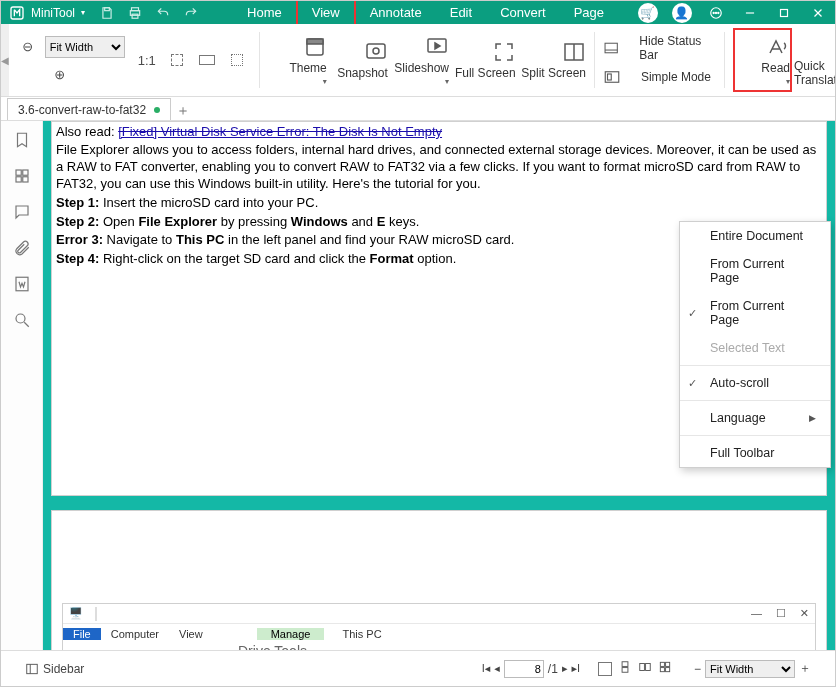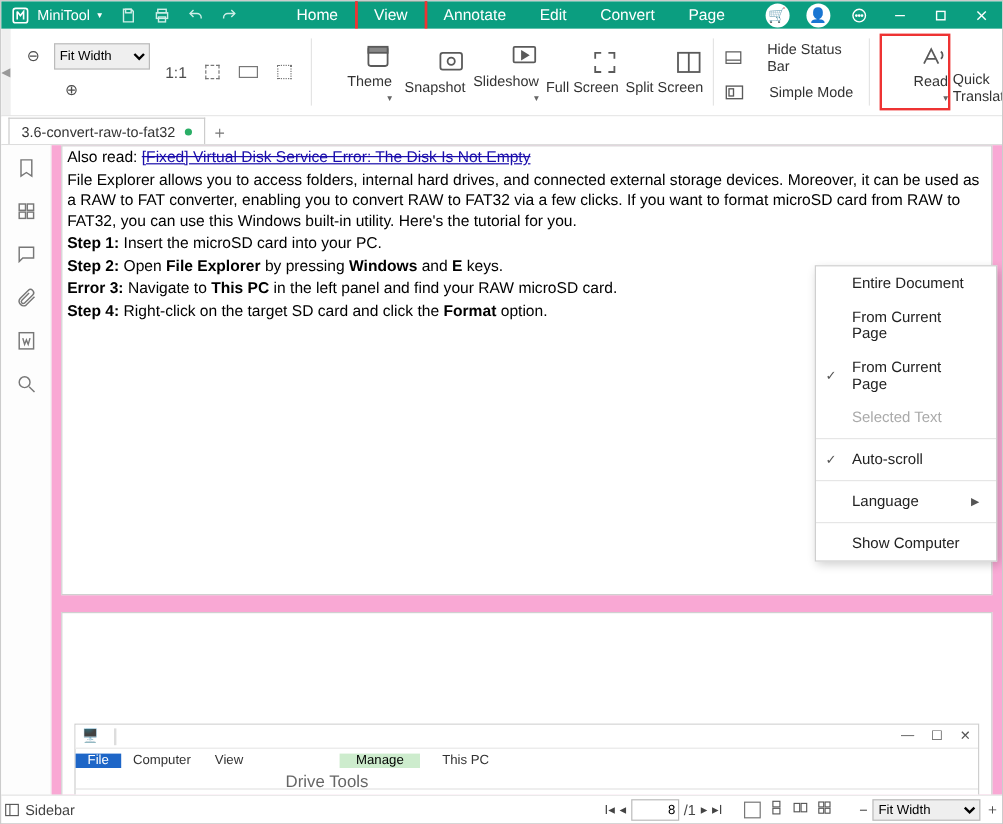--- a/index.html
+++ b/index.html
@@ -41,45 +41,45 @@
   
   .doctabs { height: 24px; display: flex; align-items: flex-end; padding-left: 6px; background: #fff; border-bottom: 1px solid #ddd; }
   .doctab { height: 22px; display: flex; align-items: center; font-size: 12px; padding: 0 10px; gap: 8px; border: 1px solid #ccc; border-bottom: none; background: #fff; color: #333; }
   .doctab .dot { width: 6px; height: 6px; border-radius: 50%; background: #2aae66; }
   .addtab { width: 24px; display: flex; align-items: center; justify-content: center; color: #777; font-size: 14px; cursor: pointer; }
 
   
   .main { flex: 1; display: flex; min-height: 0; position: relative; }
   .leftrail { width: 42px; background: #fdfdfd; border-right: 1px solid #eee; display: flex; flex-direction: column; align-items: center; padding-top: 10px; gap: 18px; color: #777; }
   .leftrail svg { width: 18px; height: 18px; cursor: pointer; }
-  .viewer { flex: 1; background: #f9a8d4; overflow: hidden; position: relative; }
+  .viewer { flex: 1; background: #14b8a6; overflow: hidden; position: relative; }
   .page { margin: 0 8px; background: #fff; border: 1px solid #d0d0d0; height: 375px; padding: 0 4px 4px 4px; }
   .page .linkcut { color: #1a0dab; text-decoration: underline line-through; font-size: 13px; }
   .page h4 { color: #1a6fd6; font-weight: 400; font-size: 18px; margin: 6px 0; }
   .page p, .page div.t { font-size: 13px; color: #000; margin: 2px 0; line-height: 1.3; }
   .page b { font-weight: 700; }
   .page2 { margin: 14px 8px 0 8px; background: #fff; border: 1px solid #d0d0d0; height: 300px; position: relative; }
   .embed { position: absolute; left: 10px; right: 10px; top: 92px; bottom: 0; border: 1px solid #cfcfcf; background: #fff; font-size: 11px; color: #333; }
   .embed .ehdr { height: 20px; background: #fff; display: flex; align-items: center; padding: 0 6px; gap: 8px; border-bottom: 1px solid #e8e8e8; }
   .embed .ehdr .winbtns { margin-left: auto; display: flex; gap: 14px; color: #555; }
   .embed .etab { height: 20px; display: flex; align-items: center; }
   .embed .etab span { padding: 0 10px; font-size: 11px; }
   .embed .etab .file { background: #1e66c7; color: #fff; }
-  .embed .etab .mg { background: #cdeccd; color: #000; margin-left: 70px; padding: 0 14px; }
+  .embed .etab .mg { background: #cdeccd; color: #000; margin-left: 44px; padding: 0 14px; }
 
   
   .menu { position: absolute; right: 4px; top: 100px; width: 152px; background: #fff; border: 1px solid #cfcfcf; box-shadow: 2px 3px 8px rgba(0,0,0,.2); font-size: 12.5px; color: #222; z-index: 50; }
   .menu .mi { padding: 7px 14px 7px 30px; position: relative; cursor: pointer; display: flex; align-items: center; }
   .menu .mi.disabled { color: #aaa; cursor: default; }
   .menu .mi .chk { position: absolute; left: 8px; color: #555; font-size: 11px; }
   .menu .mi .sub { margin-left: auto; font-size: 9px; color: #555; }
   .menu .msep { height: 1px; background: #e6e6e6; margin: 3px 0; }
 
   
-  .status { height: 24px; border-top: 1px solid #ddd; display: flex; align-items: center; font-size: 12px; color: #444; padding: 0 2px; gap: 8px; }
+  .status { height: 36px; border-top: 1px solid #ddd; display: flex; align-items: center; font-size: 12px; color: #444; padding: 0 24px; gap: 8px; }
   .status .seg { display: flex; align-items: center; gap: 4px; }
   .status .spacer { flex: 1; }
   .status input.pg { width: 40px; height: 18px; font-size: 11px; text-align: right; border: 1px solid #bbb; }
   .status select { height: 18px; font-size: 11px; border: 1px solid #bbb; }
   .status svg { width: 14px; height: 14px; color: #555; }
   .sq { width: 14px; height: 14px; border: 1px solid #777; display: inline-block; }
 </style>
 </head>
 <body>
 
@@ -356,21 +356,21 @@
         <span class="chk">✓</span>
         <span>Auto-scroll</span>
       </div>
     <div class="msep"></div>
     <div class="mi">
         <span>Language</span>
         <span class="sub">▶</span>
       </div>
     <div class="msep"></div>
     <div class="mi">
-        <span>Show Computer</span>
+        <span>Full Toolbar</span>
       </div>
   </div>
 </div>
 
 <div class="status">
   <div class="seg">
     <svg viewBox="0 0 24 24" fill="none" stroke="currentColor" stroke-width="1.6">
         <rect x="3" y="4" width="18" height="16"></rect>
         <line x1="9" y1="4" x2="9" y2="20"></line>
       </svg>

